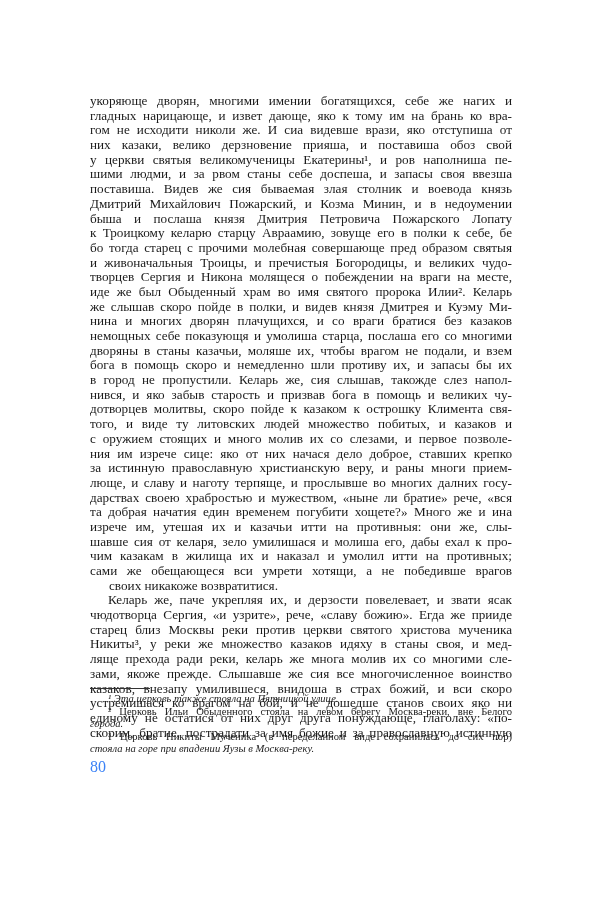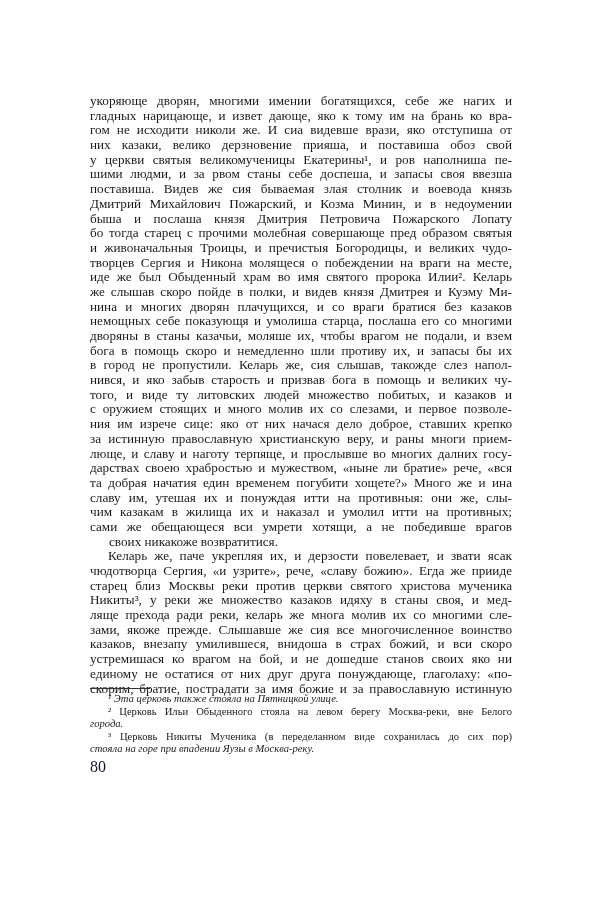--- a/index.html
+++ b/index.html
@@ -28,56 +28,59 @@
     position: absolute; left: 90px; top: 693px; width: 422px;
     font-family: "Liberation Serif", "DejaVu Serif", serif;
     font-size: 10.6px; line-height: 12.6px; color: #1a1a1a;
   }
   .note-line { display: block; white-space: nowrap; text-align: justify; text-align-last: justify; height: 12.6px; overflow: hidden; }
   .note-line.last { text-align-last: left; font-style: italic; }
   .note-line.indent { padding-left: 18px; }
   .page-number {
     position: absolute; left: 90px; top: 758px;
     font-family: "Liberation Serif", "DejaVu Serif", serif;
-    font-size: 16px; color: #0f172a;
+    font-size: 16px; color: #3b82f6;
   }
 </style>
 </head>
 <body>
 
 <div class="page">
   <div class="body-text" id="body-text">
       <span class="line">укоряюще дворян, многими имении богатящихся, себе же нагих и</span>
       <span class="line">гладных нарицающе, и извет дающе, яко к тому им на брань ко вра-</span>
       <span class="line">гом не исходити николи же. И сиа видевше врази, яко отступиша от</span>
       <span class="line">них казаки, велико дерзновение прияша, и поставиша обоз свой</span>
       <span class="line">у церкви святыя великомученицы Екатерины¹, и ров наполниша пе-</span>
       <span class="line">шими людми, и за рвом станы себе доспеша, и запасы своя ввезша</span>
       <span class="line">поставиша. Видев же сия бываемая злая столник и воевода князь</span>
       <span class="line">Дмитрий Михайлович Пожарский, и Козма Минин, и в недоумении</span>
       <span class="line">быша и послаша князя Дмитрия Петровича Пожарского Лопату</span>
+      <span class="line">к Троицкому келарю старцу Авраамию, зовуще его в полки к себе, бе</span>
       <span class="line">бо тогда старец с прочими молебная совершающе пред образом святыя</span>
       <span class="line">и живоначальныя Троицы, и пречистыя Богородицы, и великих чудо-</span>
       <span class="line">творцев Сергия и Никона молящеся о побеждении на враги на месте,</span>
       <span class="line">иде же был Обыденный храм во имя святого пророка Илии². Келарь</span>
       <span class="line">же слышав скоро пойде в полки, и видев князя Дмитрея и Куэму Ми-</span>
       <span class="line">нина и многих дворян плачущихся, и со враги братися без казаков</span>
       <span class="line">немощных себе показующя и умолиша старца, послаша его со многими</span>
       <span class="line">дворяны в станы казачьи, моляше их, чтобы врагом не подали, и взем</span>
       <span class="line">бога в помощь скоро и немедленно шли противу их, и запасы бы их</span>
       <span class="line">в город не пропустили. Келарь же, сия слышав, такожде слез напол-</span>
       <span class="line">нився, и яко забыв старость и призвав бога в помощь и великих чу-</span>
+      <span class="line">дотворцев молитвы, скоро пойде к казаком к острошку Климента свя-</span>
       <span class="line">того, и виде ту литовских людей множество побитых, и казаков и</span>
       <span class="line">с оружием стоящих и много молив их со слезами, и первое позволе-</span>
       <span class="line">ния им изрече сице: яко от них начася дело доброе, ставших крепко</span>
       <span class="line">за истинную православную христианскую веру, и раны многи прием-</span>
       <span class="line">люще, и славу и наготу терпяще, и прослывше во многих далних госу-</span>
       <span class="line">дарствах своею храбростью и мужеством, «ныне ли братие» рече, «вся</span>
       <span class="line">та добрая начатия един временем погубити хощете?» Много же и ина</span>
-      <span class="line">славу им, утешая их и понуждая итти на противныя: они же, слы-</span>
+      <span class="line">изрече им, утешая их и казачьи итти на противныя: они же, слы-</span>
+      <span class="line">шавше сия от келаря, зело умилишася и молиша его, дабы ехал к про-</span>
       <span class="line">чим казакам в жилища их и наказал и умолил итти на противных;</span>
       <span class="line">сами же обещающеся вси умрети хотящи, а не победивше врагов</span>
       <span class="line last">своих никакоже возвратитися.</span>
       <span class="line indent">Келарь же, паче укрепляя их, и дерзости повелевает, и звати ясак</span>
       <span class="line">чюдотворца Сергия, «и узрите», рече, «славу божию». Егда же прииде</span>
       <span class="line">старец близ Москвы реки против церкви святого христова мученика</span>
       <span class="line">Никиты³, у реки же множество казаков идяху в станы своя, и мед-</span>
       <span class="line">ляще прехода ради реки, келарь же многа молив их со многими сле-</span>
       <span class="line">зами, якоже прежде. Слышавше же сия все многочисленное воинство</span>
       <span class="line">казаков, внезапу умилившеся, внидоша в страх божий, и вси скоро</span>

